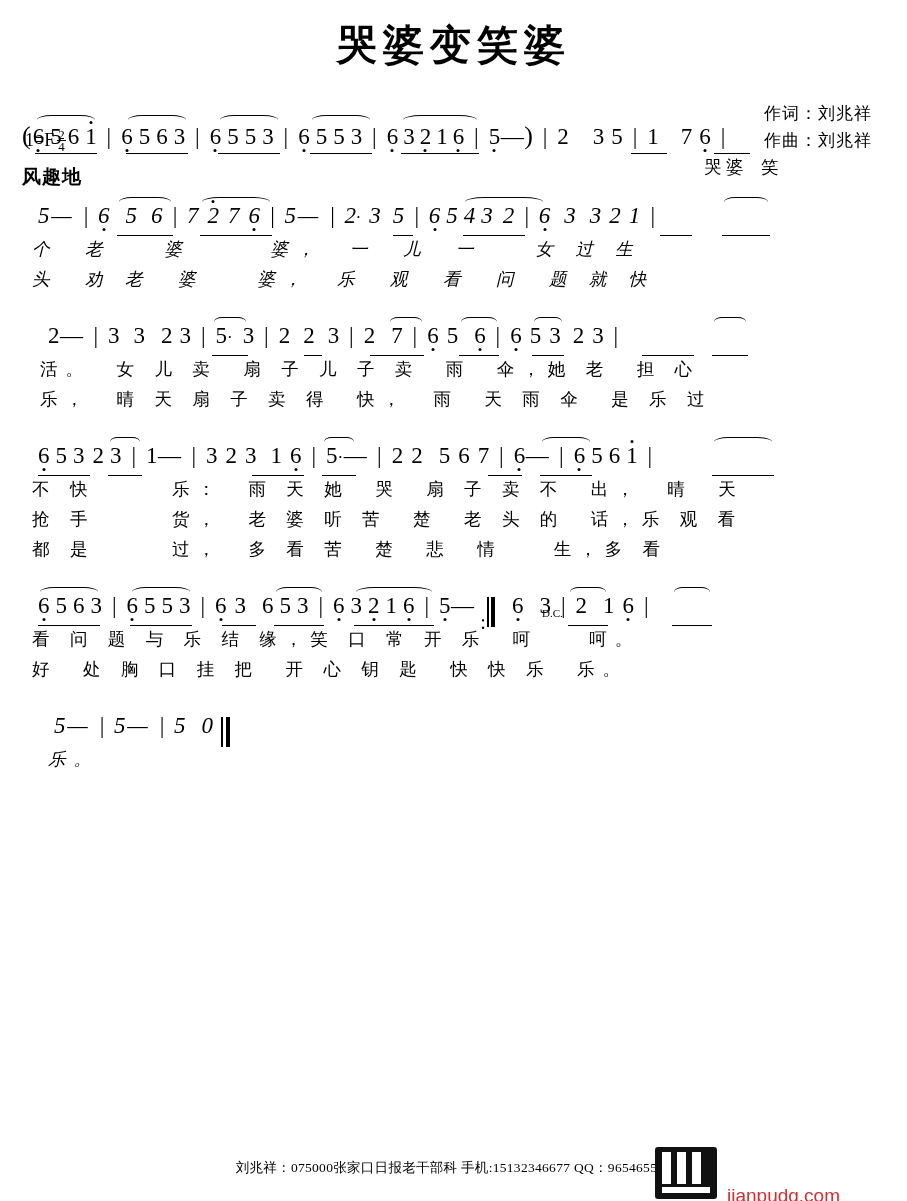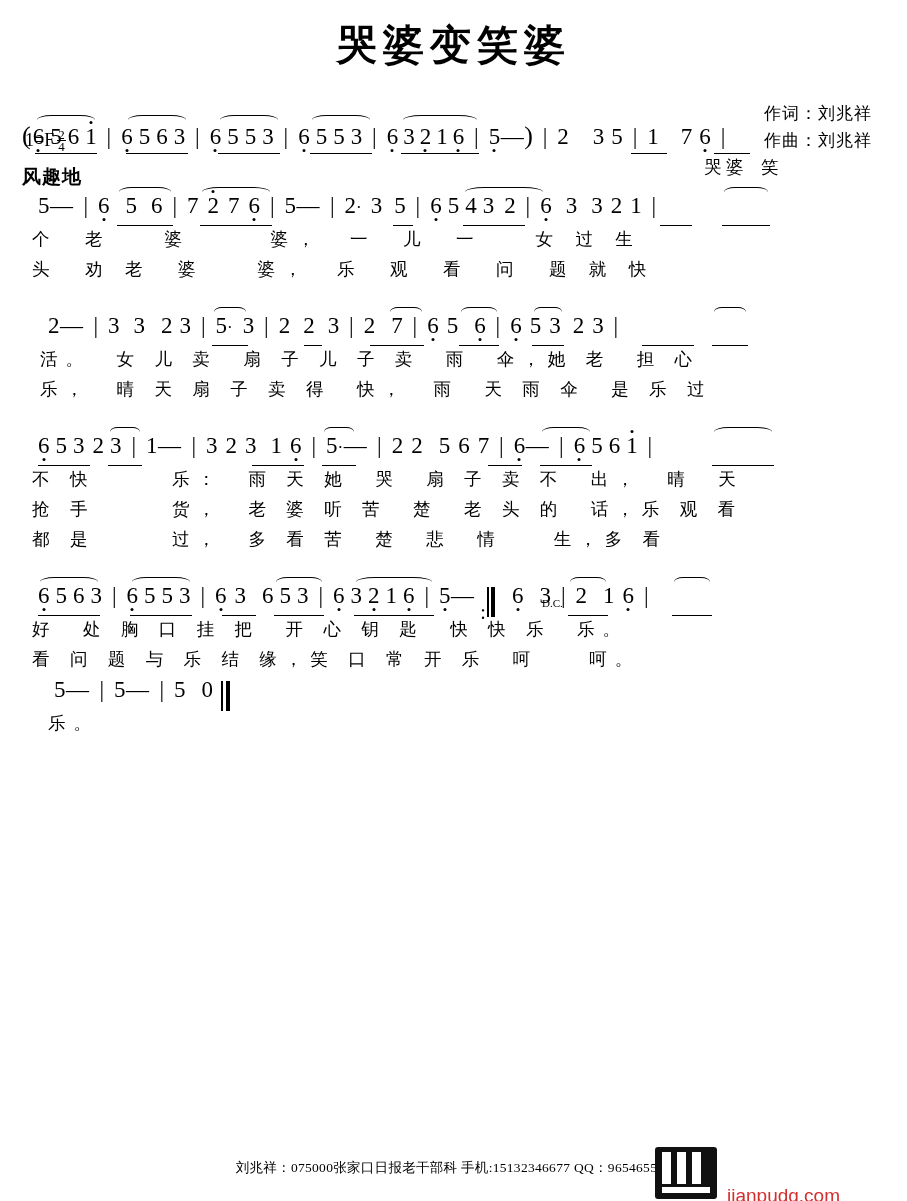--- a/index.html
+++ b/index.html
@@ -195,21 +195,21 @@
       <span class="tok">2</span><span class="tok" style="margin-left:24px;">3</span><span class="tok" style="margin-left:7px;">5</span><span class="ul" style="left:609px; width:36px; bottom:1px;"></span>
       <span class="bar">|</span>
       <span class="tok">1</span><span class="tok" style="margin-left:22px;">7</span><span class="tok dotb" style="margin-left:7px;">6</span><span class="ul" style="left:692px; width:36px; bottom:1px;"></span>
       <span class="bar">|</span>
     </div>
     <div class="lyrics">
       <span class="lyr" style="left:682px;">哭 婆　笑</span>
     </div>
   </div>
 
-  <div class="system" style="margin-top:8px;">
+  <div class="system" style="margin-top:18px;font-style:italic;">
     <div class="notes">
       <span class="tok" style="margin-left:16px;">5</span><span class="dash">—</span>
       <span class="bar">|</span>
       <span class="tok dotb">6</span><span class="tok" style="margin-left:16px;">5</span><span class="tok" style="margin-left:14px;">6</span><span class="ul" style="left:95px; width:56px; bottom:1px;"></span><span class="slur" style="left:97px; width:52px; top:-6px;"></span>
       <span class="bar">|</span>
       <span class="tok">7</span><span class="tok dota" style="margin-left:9px;">2</span><span class="tok" style="margin-left:9px;">7</span><span class="tok dotb" style="margin-left:9px;">6</span><span class="ul" style="left:178px; width:72px; bottom:1px;"></span><span class="slur" style="left:180px; width:68px; top:-6px;"></span>
       <span class="bar">|</span>
       <span class="tok">5</span><span class="dash">—</span>
       <span class="bar">|</span>
       <span class="tok">2</span><span class="tok" style="font-size:17px;">·</span><span class="tok" style="margin-left:9px;">3</span><span class="tok" style="margin-left:12px;">5</span><span class="ul" style="left:371px; width:20px; bottom:1px;"></span>
@@ -296,28 +296,28 @@
         <span style="position:absolute; left:7px; top:-16px; width:2px; height:30px; background:#000;"></span>
         <span style="position:absolute; left:11px; top:-16px; width:4px; height:30px; background:#000;"></span>
       </span>
       <span class="dcmark" style="left:520px; top:14px;">D.C.</span>
       <span class="tok dotb" style="margin-left:10px;">6</span><span class="tok" style="margin-left:16px;">3</span><span class="ul" style="left:546px; width:40px; bottom:1px;"></span><span class="slur" style="left:548px; width:36px; top:-6px;"></span>
       <span class="bar">|</span>
       <span class="tok">2</span><span class="tok" style="margin-left:16px;">1</span><span class="tok dotb" style="margin-left:8px;">6</span><span class="ul" style="left:650px; width:40px; bottom:1px;"></span><span class="slur" style="left:652px; width:36px; top:-6px;"></span>
       <span class="bar">|</span>
     </div>
     <div class="lyrics">
+      <span class="lyr" style="left:10px; letter-spacing:8px;">看 问 题 与 乐 结 缘，笑 口 常 开 乐　呵　　呵。</span>
+    </div>
+    <div class="lyrics">
       <span class="lyr" style="left:10px; letter-spacing:8px;">好　处 胸 口 挂 把　开 心 钥 匙　快 快 乐　乐。</span>
     </div>
-    <div class="lyrics">
-      <span class="lyr" style="left:10px; letter-spacing:8px;">看 问 题 与 乐 结 缘，笑 口 常 开 乐　呵　　呵。</span>
-    </div>
-  </div>
-
-  <div class="system" style="">
+  </div>
+
+  <div class="system" style="margin-top:26px;font-style:italic;">
     <div class="notes">
       <span class="tok" style="margin-left:32px;">5</span><span class="dash">—</span>
       <span class="bar">|</span>
       <span class="tok">5</span><span class="dash">—</span>
       <span class="bar">|</span>
       <span class="tok">5</span><span class="tok" style="margin-left:16px;">0</span>
       <span class="endbar">
         <span style="position:absolute; left:2px; top:-16px; width:2px; height:30px; background:#000;"></span>
         <span style="position:absolute; left:7px; top:-16px; width:4px; height:30px; background:#000;"></span>
       </span>

